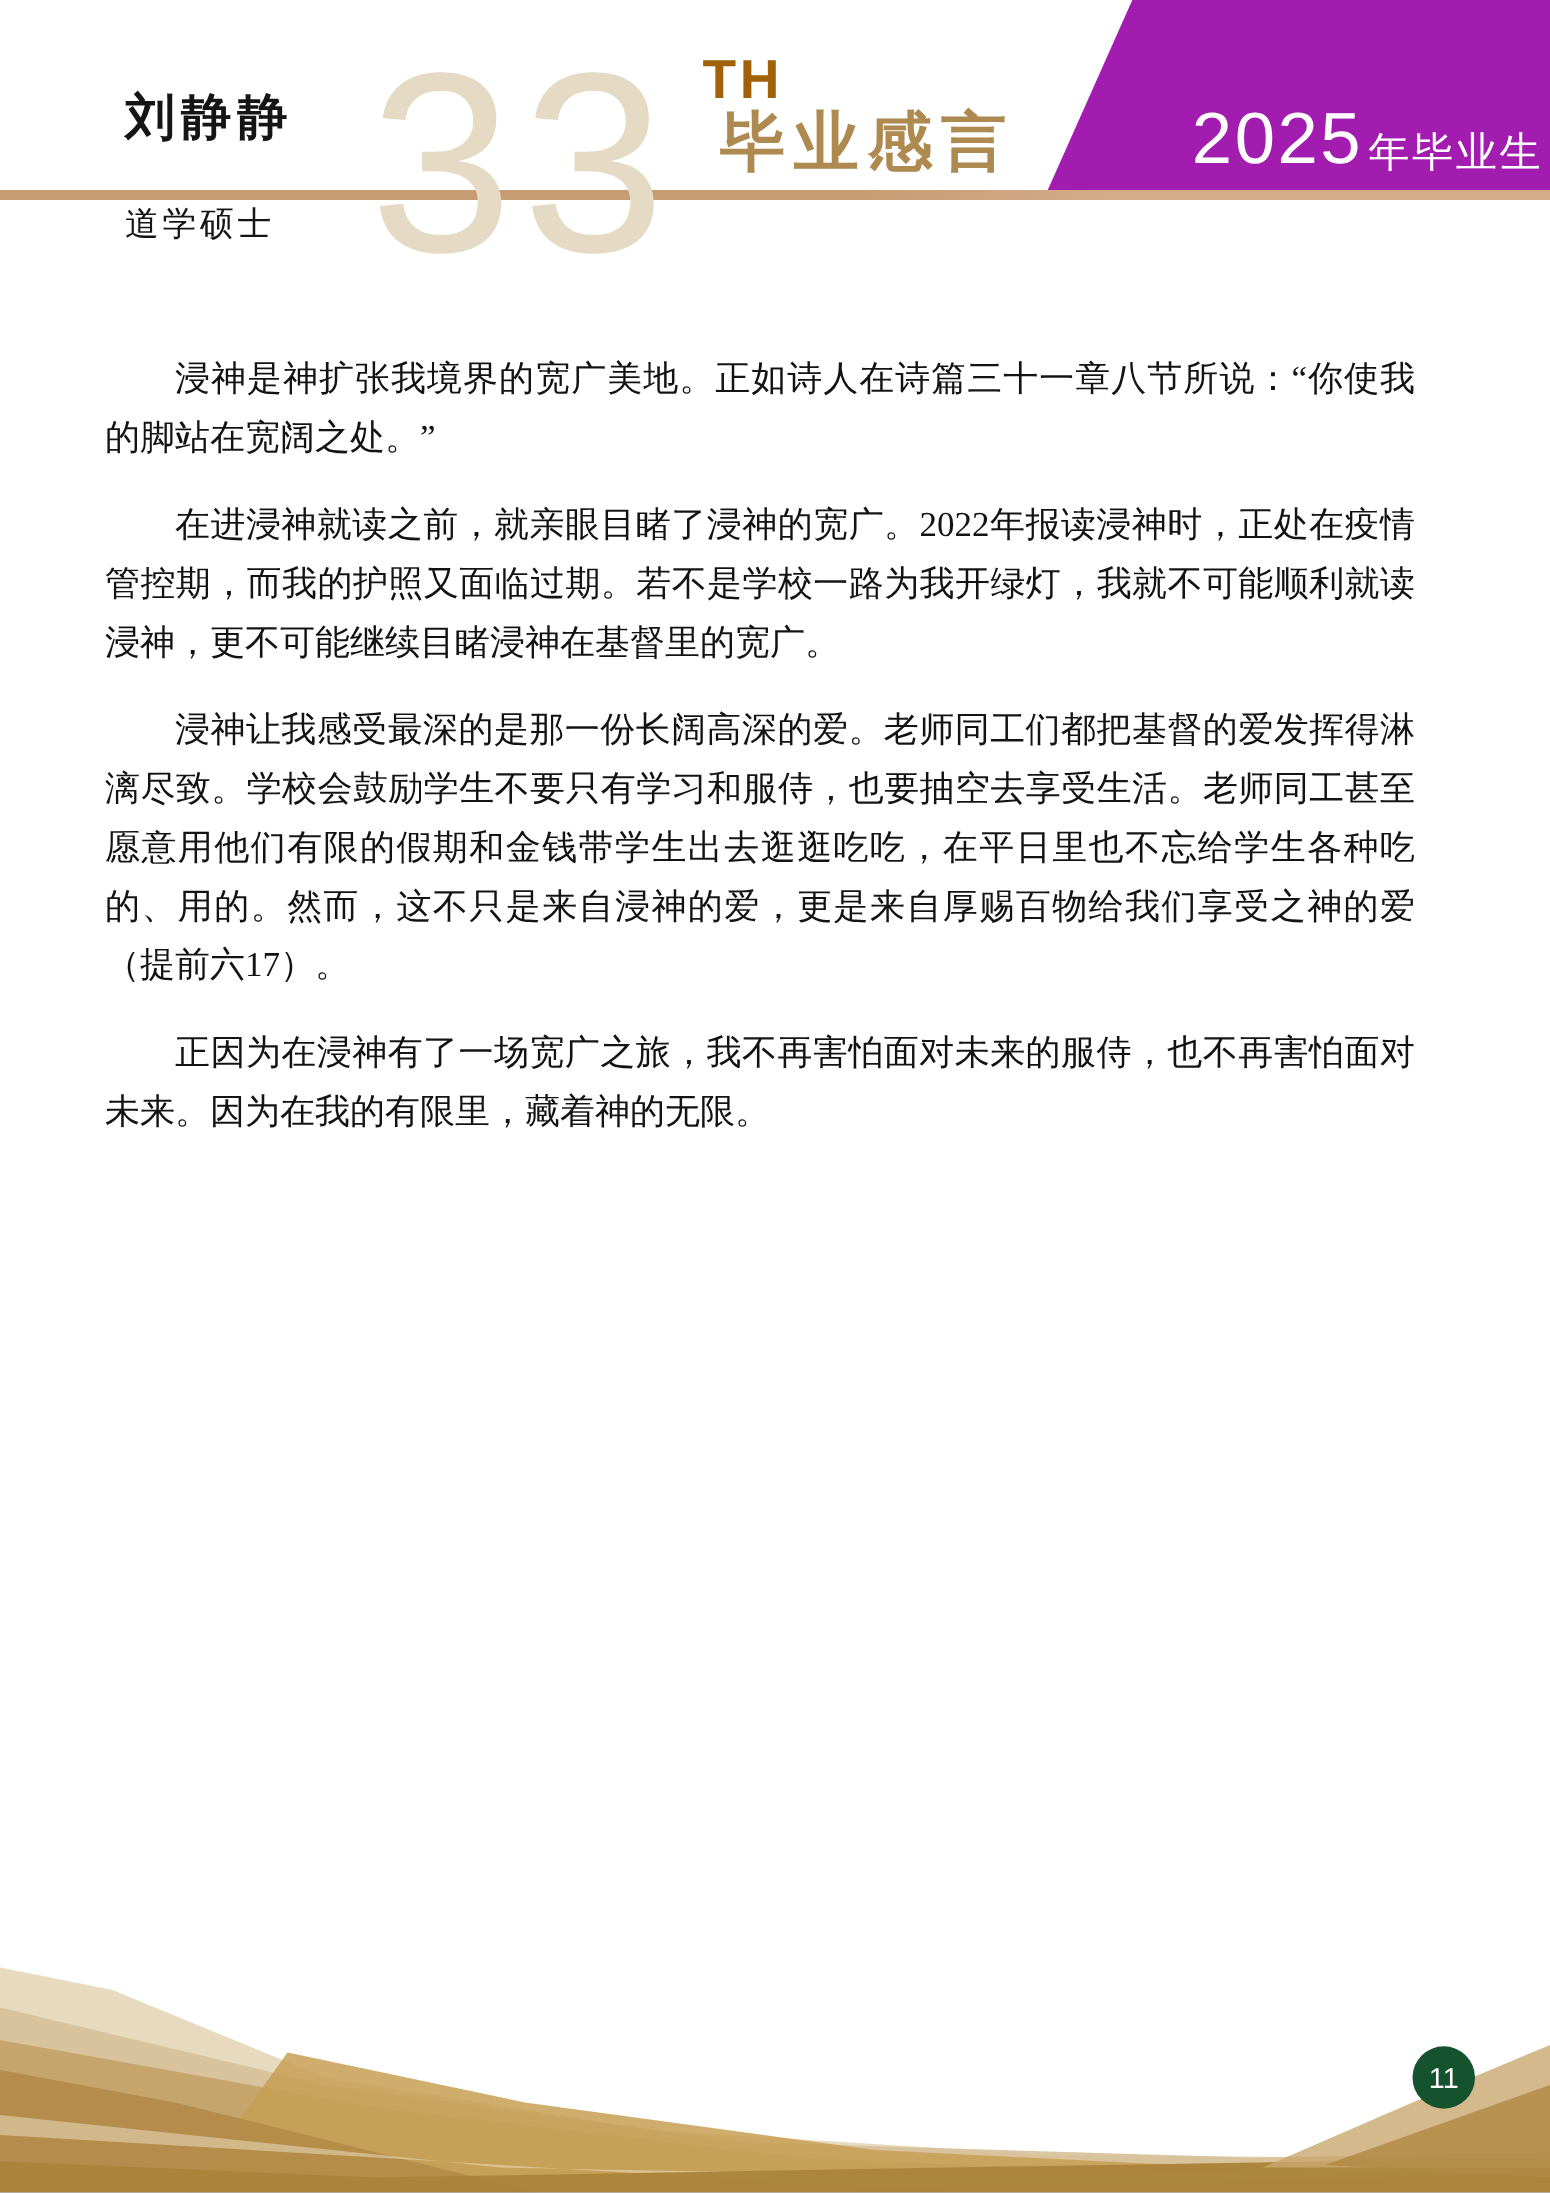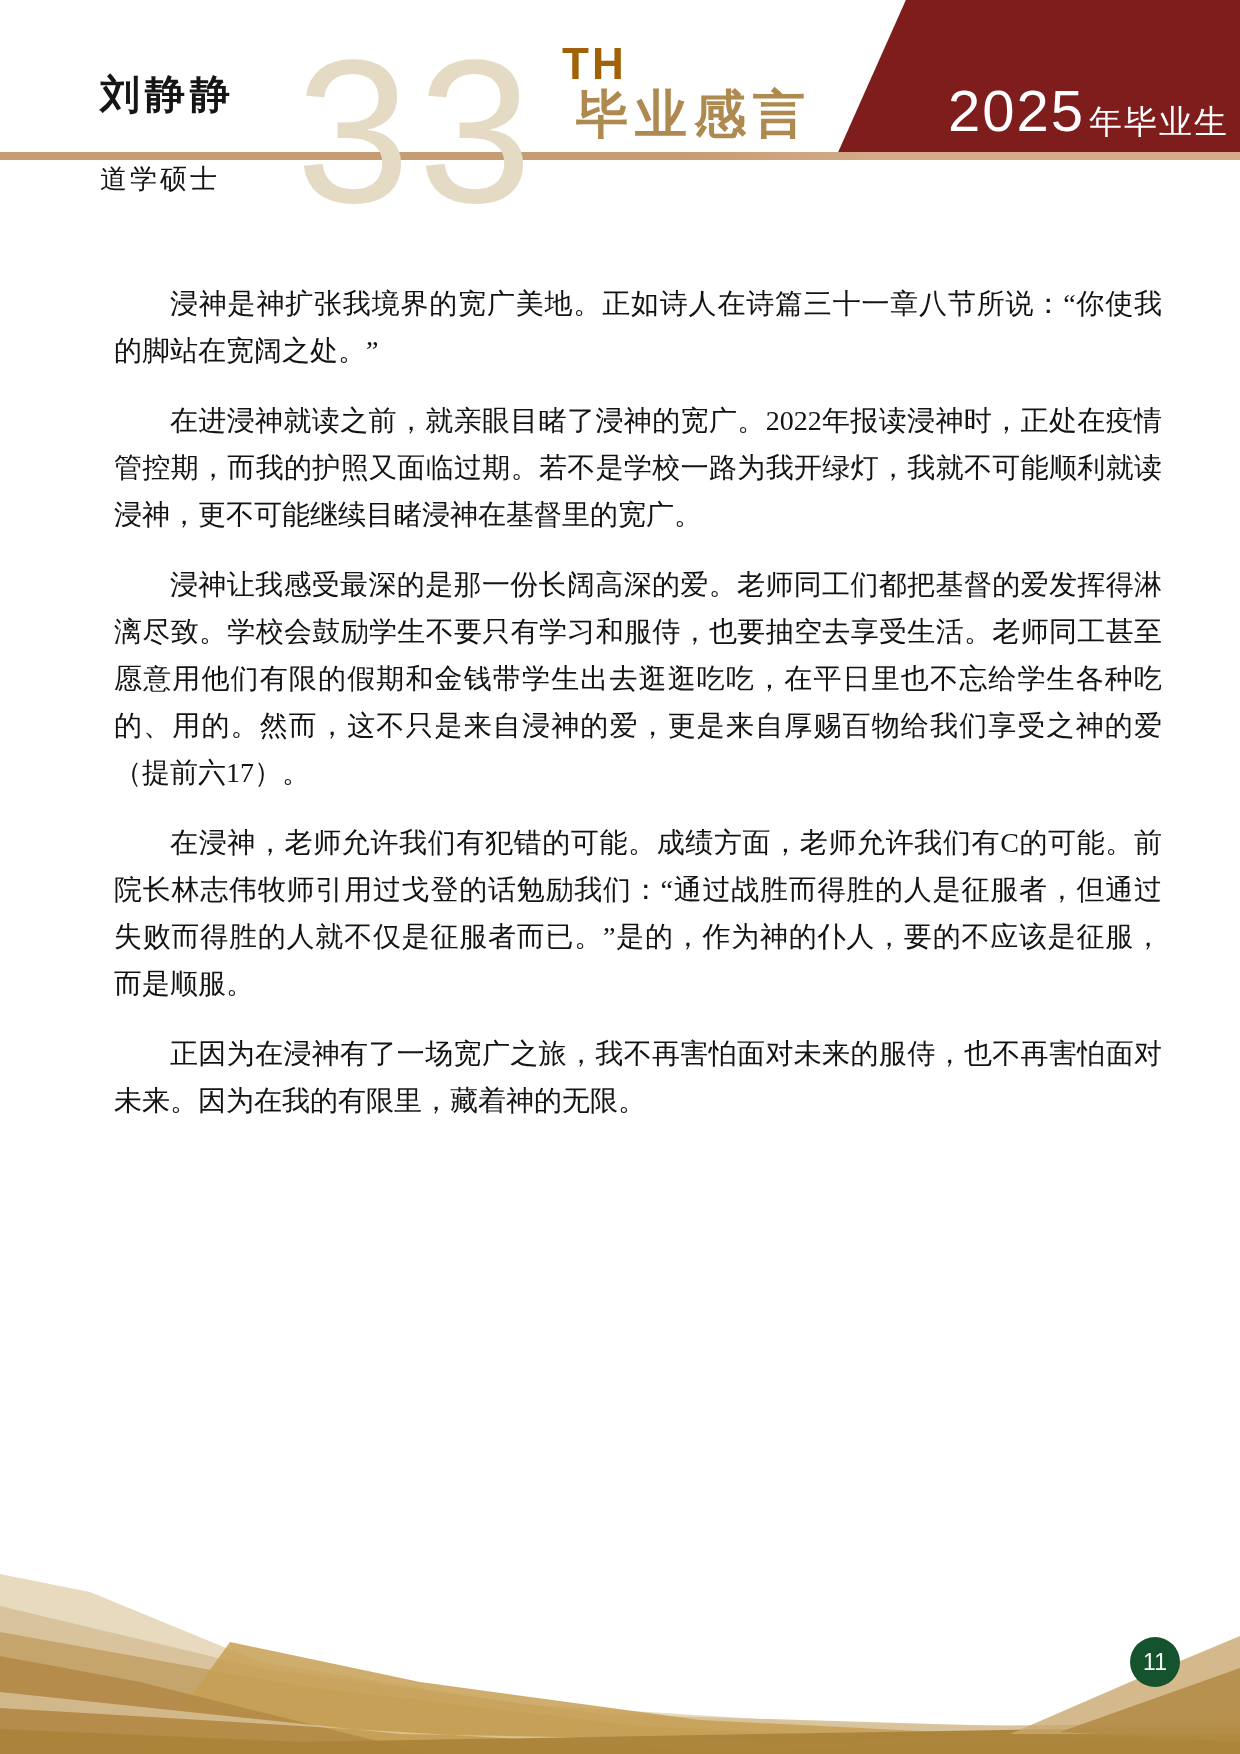--- a/index.html
+++ b/index.html
@@ -26,39 +26,39 @@
   .class-suffix{
     position:absolute;left:562px;top:42px;
     font-size:44px;font-weight:bold;letter-spacing:3px;color:#a16207;line-height:1;
   }
   .section-title{
     position:absolute;left:576px;top:88px;
     font-size:52px;letter-spacing:7px;color:#AE8A50;line-height:1;white-space:nowrap;font-weight:bold;
   }
   .banner{
     position:absolute;left:830px;top:0;width:410px;height:152px;
-    background:#7f1d1d;
+    background:#a21caf;
     clip-path:polygon(18.5% 0, 100% 0, 100% 100%, 2% 100%);
-    display:flex;align-items:flex-end;justify-content:flex-start;
+    display:flex;align-items:flex-end;justify-content:center;
     padding:0 0 12px 118px;box-sizing:border-box;
     color:#ffffff;
   }
   .banner .year{font-size:58px;line-height:1;font-weight:300;letter-spacing:2px;}
   .banner .year-suffix{font-size:33px;line-height:1;font-weight:400;letter-spacing:2px;margin-left:4px;padding-bottom:2px;}
   .header-rule{
     position:absolute;left:0;top:152px;width:1240px;height:8px;
     background:linear-gradient(90deg,#C69C72 0%,#C69C72 55%,#D4AC8A 72%,#D4AC8A 100%);
   }
   
   .big-class-number{z-index:2;}
   .header-rule{z-index:1;}
   .banner{z-index:3;}
   
   .body-text{
-    position:absolute;left:114px;top:280px;width:1048px;
+    position:absolute;left:84px;top:280px;width:1048px;
     font-family:"Liberation Serif",serif;
     font-size:28px;line-height:47px;color:#131313;
     text-align:justify;
   }
   .body-text p{margin:0 0 23px 0;text-indent:2em;}
   
   .wave-decoration{
     position:absolute;left:0;bottom:0;width:1240px;height:330px;display:block;
   }
   .page-number-badge{
@@ -84,21 +84,20 @@
     <span class="year">2025</span>
     <span class="year-suffix">年毕业生</span>
   </div>
 
   <div class="header-rule"></div>
 
   <div class="body-text">
     <p>浸神是神扩张我境界的宽广美地。正如诗人在诗篇三十一章八节所说：“你使我的脚站在宽阔之处。”</p>
     <p>在进浸神就读之前，就亲眼目睹了浸神的宽广。2022年报读浸神时，正处在疫情管控期，而我的护照又面临过期。若不是学校一路为我开绿灯，我就不可能顺利就读浸神，更不可能继续目睹浸神在基督里的宽广。</p>
     <p>浸神让我感受最深的是那一份长阔高深的爱。老师同工们都把基督的爱发挥得淋漓尽致。学校会鼓励学生不要只有学习和服侍，也要抽空去享受生活。老师同工甚至愿意用他们有限的假期和金钱带学生出去逛逛吃吃，在平日里也不忘给学生各种吃的、用的。然而，这不只是来自浸神的爱，更是来自厚赐百物给我们享受之神的爱（提前六17）。</p>
-    <p>在浸神，老师允许我们有犯错的可能。成绩方面，老师允许我们有C的可能。前院长林志伟牧师引用过戈登的话勉励我们：“通过战胜而得胜的人是征服者，但通过失败而得胜的人就不仅是征服者而已。”是的，作为神的仆人，要的不应该是征服，而是顺服。</p>
     <p>正因为在浸神有了一场宽广之旅，我不再害怕面对未来的服侍，也不再害怕面对未来。因为在我的有限里，藏着神的无限。</p>
   </div>
 
   <svg class="wave-decoration" viewBox="0 0 1240 330" preserveAspectRatio="none" xmlns="http://www.w3.org/2000/svg">
     <polygon points="0,150 90,168 260,238 520,280 840,300 1240,303 1240,330 0,330" fill="#E4D6B8" opacity="0.9"></polygon>
     <polygon points="0,182 260,244 600,290 1000,302 1240,298 1240,330 0,330" fill="#D6C098" opacity="0.9"></polygon>
     <polygon points="0,208 300,262 640,302 980,318 1240,316 1240,330 0,330" fill="#C5A36A" opacity="0.95"></polygon>
     <polygon points="230,218 420,258 700,296 1020,312 1240,318 1240,330 150,330" fill="#C79F54" opacity="0.85"></polygon>
     <polygon points="0,232 140,258 430,330 0,330" fill="#B28A47" opacity="0.9"></polygon>
     <polygon points="0,268 400,310 820,318 1240,306 1240,316 700,326 0,284" fill="#E8DCC0" opacity="0.55"></polygon>

